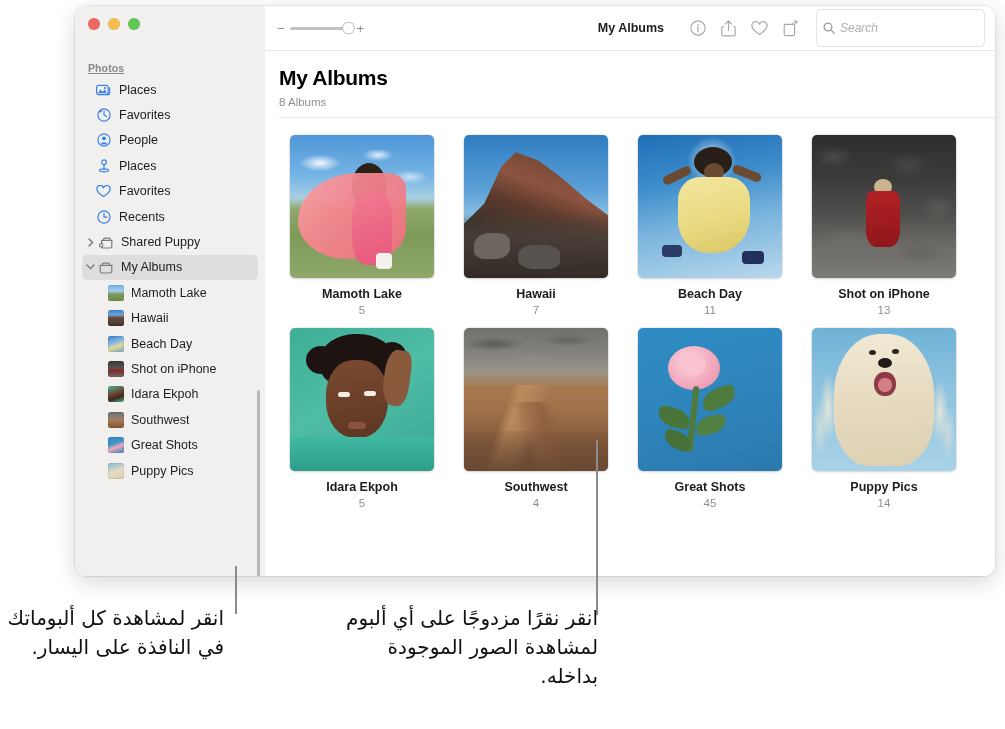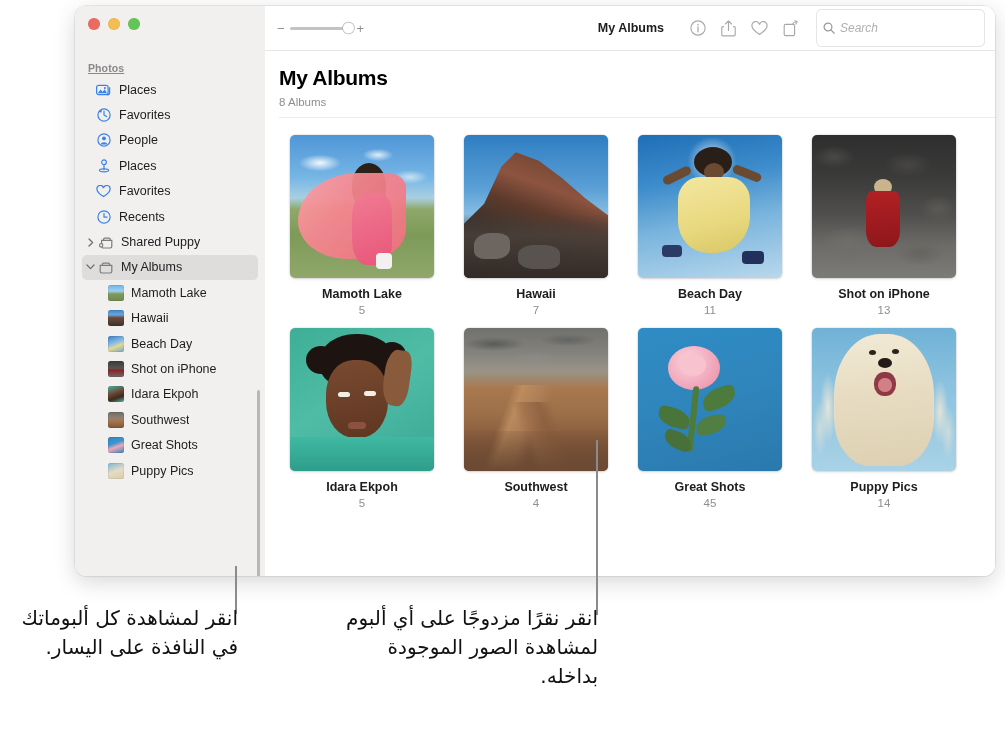--- a/index.html
+++ b/index.html
@@ -602,15 +602,15 @@
         <div class="album-count">14</div>
       </div>
 
     </div>
   </div>
 </div>
 
 <div class="leader" style="left:235px; top:566px; height:48px;"></div>
 <div class="leader" style="left:596px; top:440px; height:175px;"></div>
 
-<div class="callout" style="left:20px; top:604px; width:218px;">انقر لمشاهدة كل ألبوماتك في النافذة على اليسار.</div>
+<div class="callout" style="left:6px; top:604px; width:218px;">انقر لمشاهدة كل ألبوماتك في النافذة على اليسار.</div>
 
 <div class="callout" style="left:330px; top:604px; width:268px;">انقر نقرًا مزدوجًا على أي ألبوم لمشاهدة الصور الموجودة بداخله.</div>
 
 </body></html>

